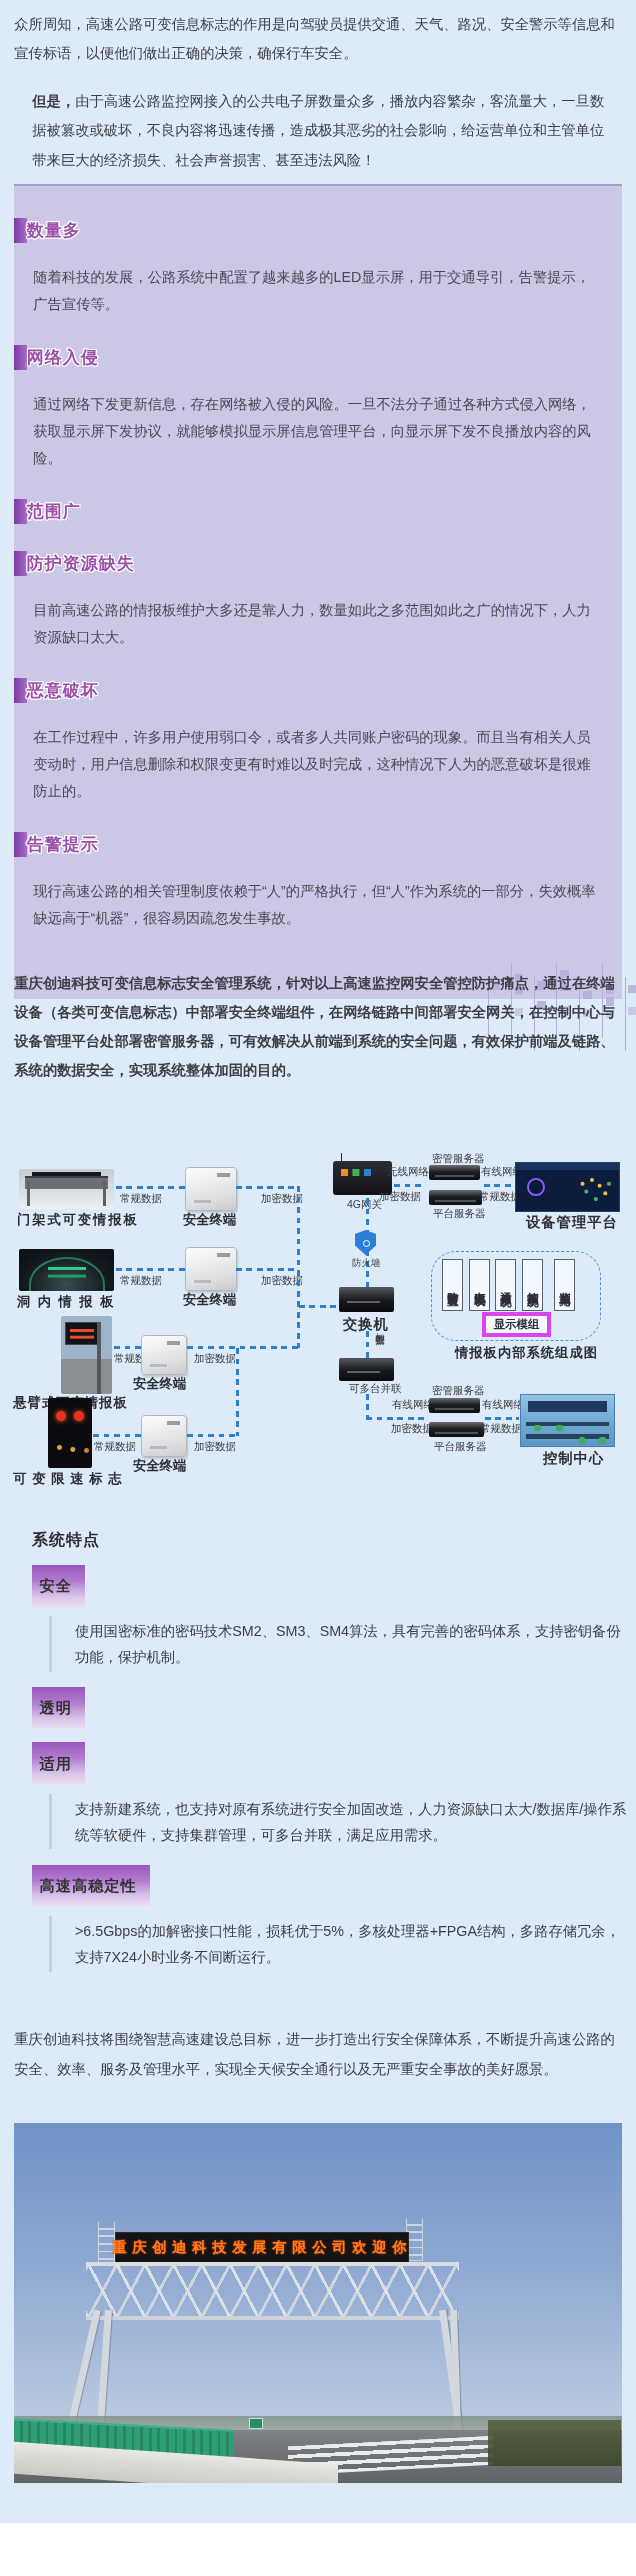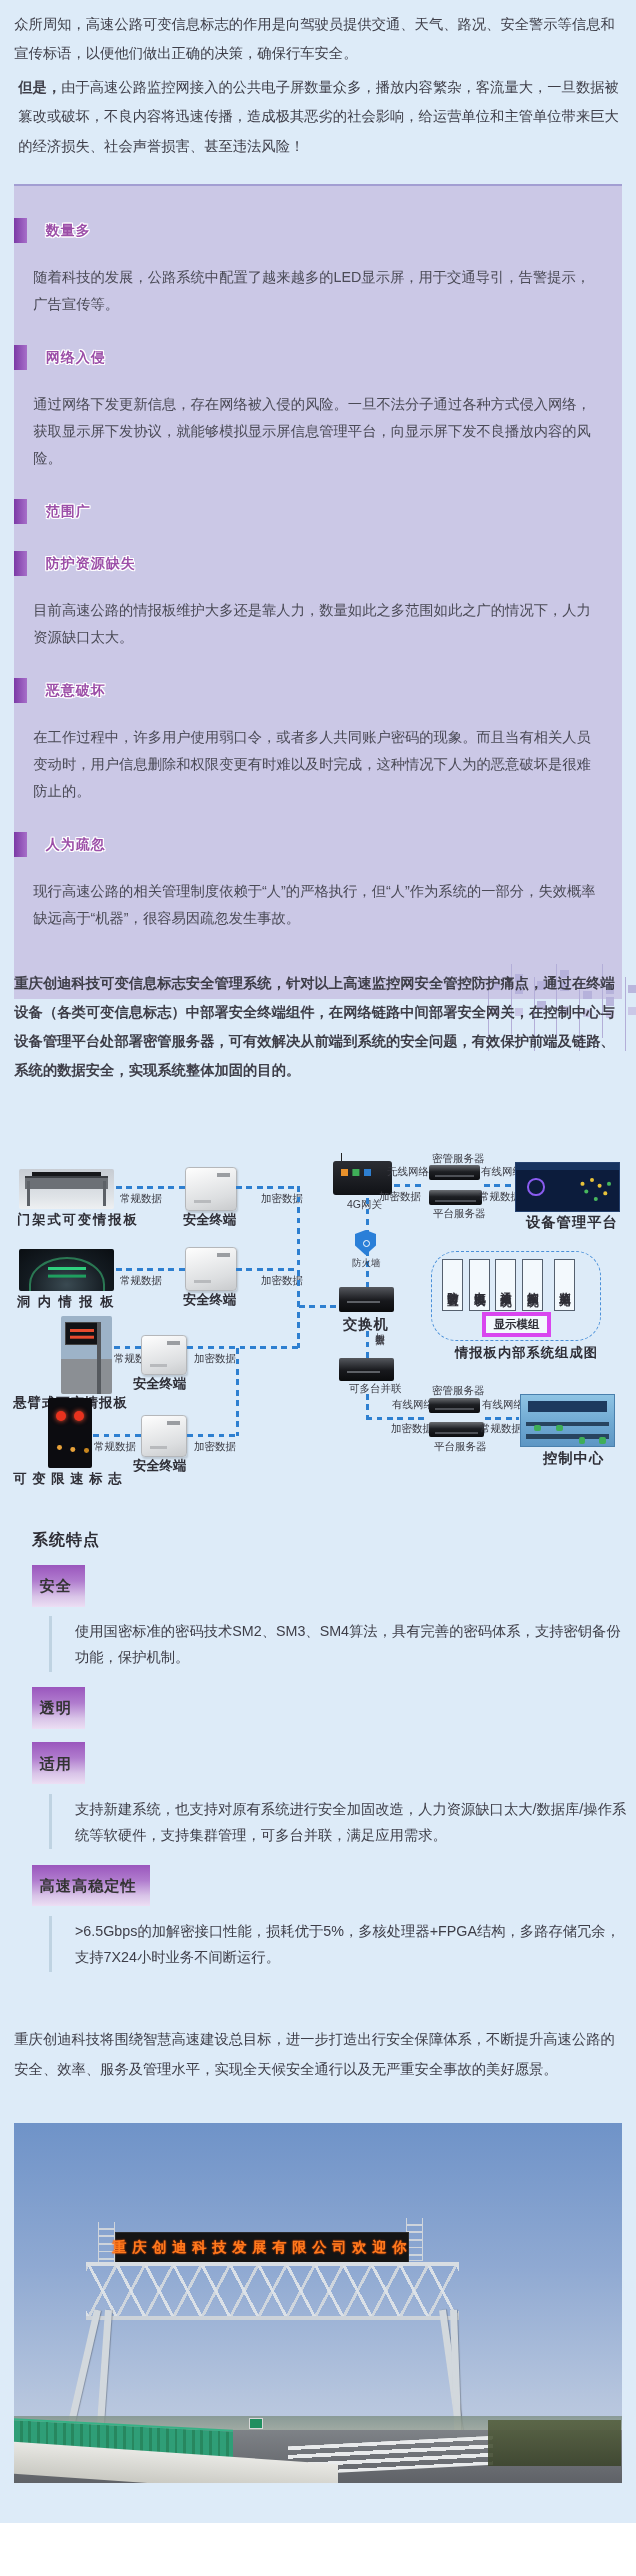--- a/index.html
+++ b/index.html
@@ -9,21 +9,21 @@
   
   .para{font-size:14.3px;line-height:29.5px;color:#3e3e48;}
   .para.bold{font-weight:bold;}
   .lead-bold{font-weight:bold;}
   
   .panel{position:absolute;left:14.3px;top:184px;width:608px;height:815px;background:#cbc8e6;
          border-top:2.9px solid #a29ed2;box-sizing:border-box;padding:32px 21px 0 0;}
   .pp-head{display:flex;align-items:center;height:25px;margin-top:27px;}
   .pp-head.first{margin-top:0;}
   .pp-bar{width:12.4px;height:25px;background:linear-gradient(90deg,#7c3aa6,#a76fc9);}
-  .pp-title{margin-left:19px;font-size:14px;font-weight:bold;letter-spacing:1px;color:#9c4fa8;
+  .pp-title{font-size:17px;font-weight:bold;letter-spacing:1px;color:#9c4fa8;
             text-shadow:-1px -1px 0 #fff,1px -1px 0 #fff,-1px 1px 0 #fff,1px 1px 0 #fff,0 1px 0 #fff,0 -1px 0 #fff,1px 0 0 #fff,-1px 0 0 #fff;}
   .pp-body{margin:21px 0 0 19px;font-size:14.3px;line-height:27px;color:#4a4a56;}
   
   .deco{position:absolute;top:964px;left:488px;width:149px;height:95px;display:flex;justify-content:space-between;}
   .deco-col{position:relative;width:11.4px;border-left:1px solid #b3aed8;height:74px;}
   .deco-col.t{margin-top:13.3px;}
   .deco sq,.sq{display:block;width:8.6px;height:8.6px;background:#b3aed8;margin:3.8px 0 0 2.9px;opacity:.85;}
   .sq.lite{background:#c7c2e4;}
   
   .diagram{position:absolute;left:0;top:1148px;width:636px;height:348px;}
@@ -111,21 +111,21 @@
   .g-far-sign{position:absolute;left:235px;top:295px;width:11.4px;height:8.6px;background:#1f8f5f;border:1px solid #d8d8d8;}
   .bottom-white{position:absolute;left:0;top:2523px;width:636px;height:53px;background:#ffffff;}
 </style>
 </head>
 <body>
 
 <div class="page">
 
   <div class="abs" style="left:14.3px;top:9.5px;width:610px;">
     <p class="para" style="margin:0;">众所周知，高速公路可变信息标志的作用是向驾驶员提供交通、天气、路况、安全警示等信息和宣传标语，以便他们做出正确的决策，确保行车安全。</p>
-    <p class="para" style="margin:4px;"><span class="lead-bold">但是，</span><span>由于高速公路监控网接入的公共电子屏数量众多，播放内容繁杂，客流量大，一旦数据被篡改或破坏，不良内容将迅速传播，造成极其恶劣的社会影响，给运营单位和主管单位带来巨大的经济损失、社会声誉损害、甚至违法风险！</span></p>
+    <p class="para" style="margin:18px;"><span class="lead-bold">但是，</span><span>由于高速公路监控网接入的公共电子屏数量众多，播放内容繁杂，客流量大，一旦数据被篡改或破坏，不良内容将迅速传播，造成极其恶劣的社会影响，给运营单位和主管单位带来巨大的经济损失、社会声誉损害、甚至违法风险！</span></p>
   </div>
 
   <div class="panel">
     <div class="pp-head first">
       <span class="pp-bar"></span>
       <span class="pp-title">数量多</span>
     </div>
     <p class="pp-body">随着科技的发展，公路系统中配置了越来越多的LED显示屏，用于交通导引，告警提示，广告宣传等。</p>
 
     <div class="pp-head">
@@ -146,21 +146,21 @@
     <p class="pp-body">目前高速公路的情报板维护大多还是靠人力，数量如此之多范围如此之广的情况下，人力资源缺口太大。</p>
 
     <div class="pp-head">
       <span class="pp-bar"></span>
       <span class="pp-title">恶意破坏</span>
     </div>
     <p class="pp-body">在工作过程中，许多用户使用弱口令，或者多人共同账户密码的现象。而且当有相关人员变动时，用户信息删除和权限变更有时难以及时完成，这种情况下人为的恶意破坏是很难防止的。</p>
 
     <div class="pp-head">
       <span class="pp-bar"></span>
-      <span class="pp-title">人为疏忽</span>
+      <span class="pp-title">告警提示</span>
     </div>
     <p class="pp-body">现行高速公路的相关管理制度依赖于“人”的严格执行，但“人”作为系统的一部分，失效概率缺远高于“机器”，很容易因疏忽发生事故。</p>
   </div>
 
   <div class="deco">
     <div class="deco-col t">
         <span class="sq"></span>
         <span class="sq lite" style="margin-top:17px;"></span>
       </div>
     <div class="deco-col">

